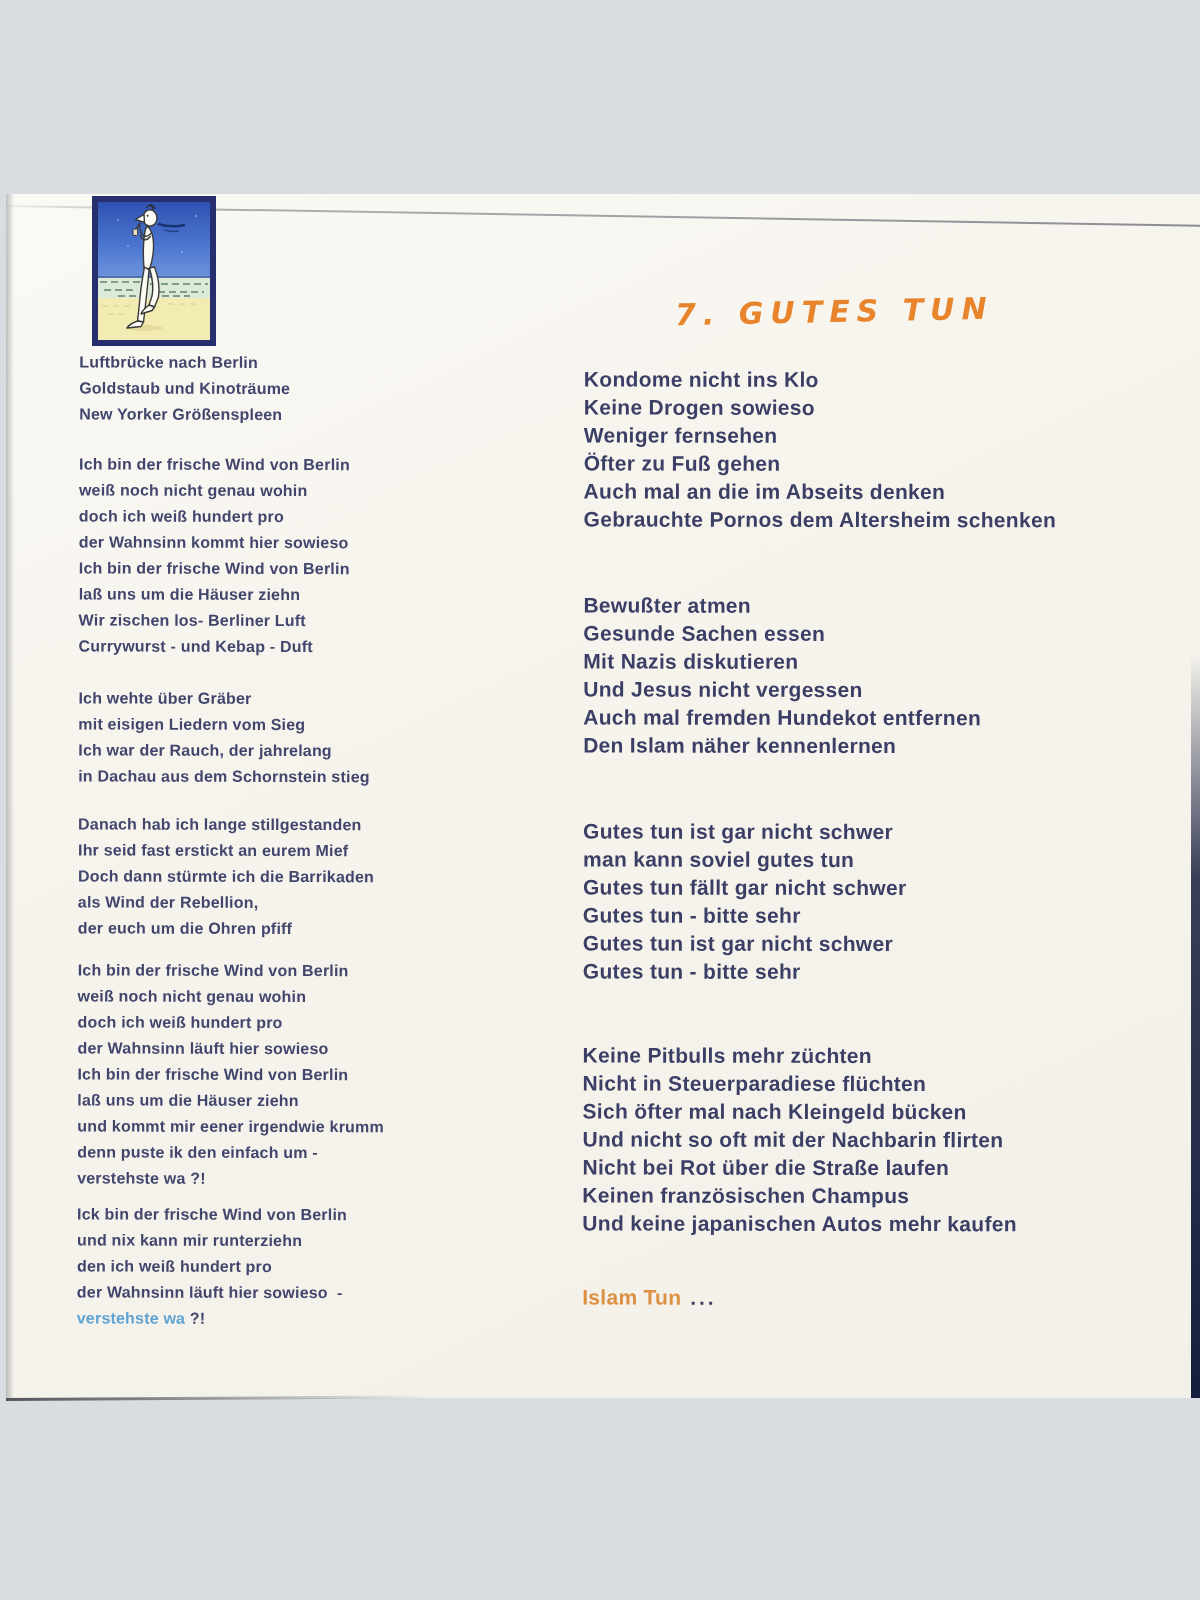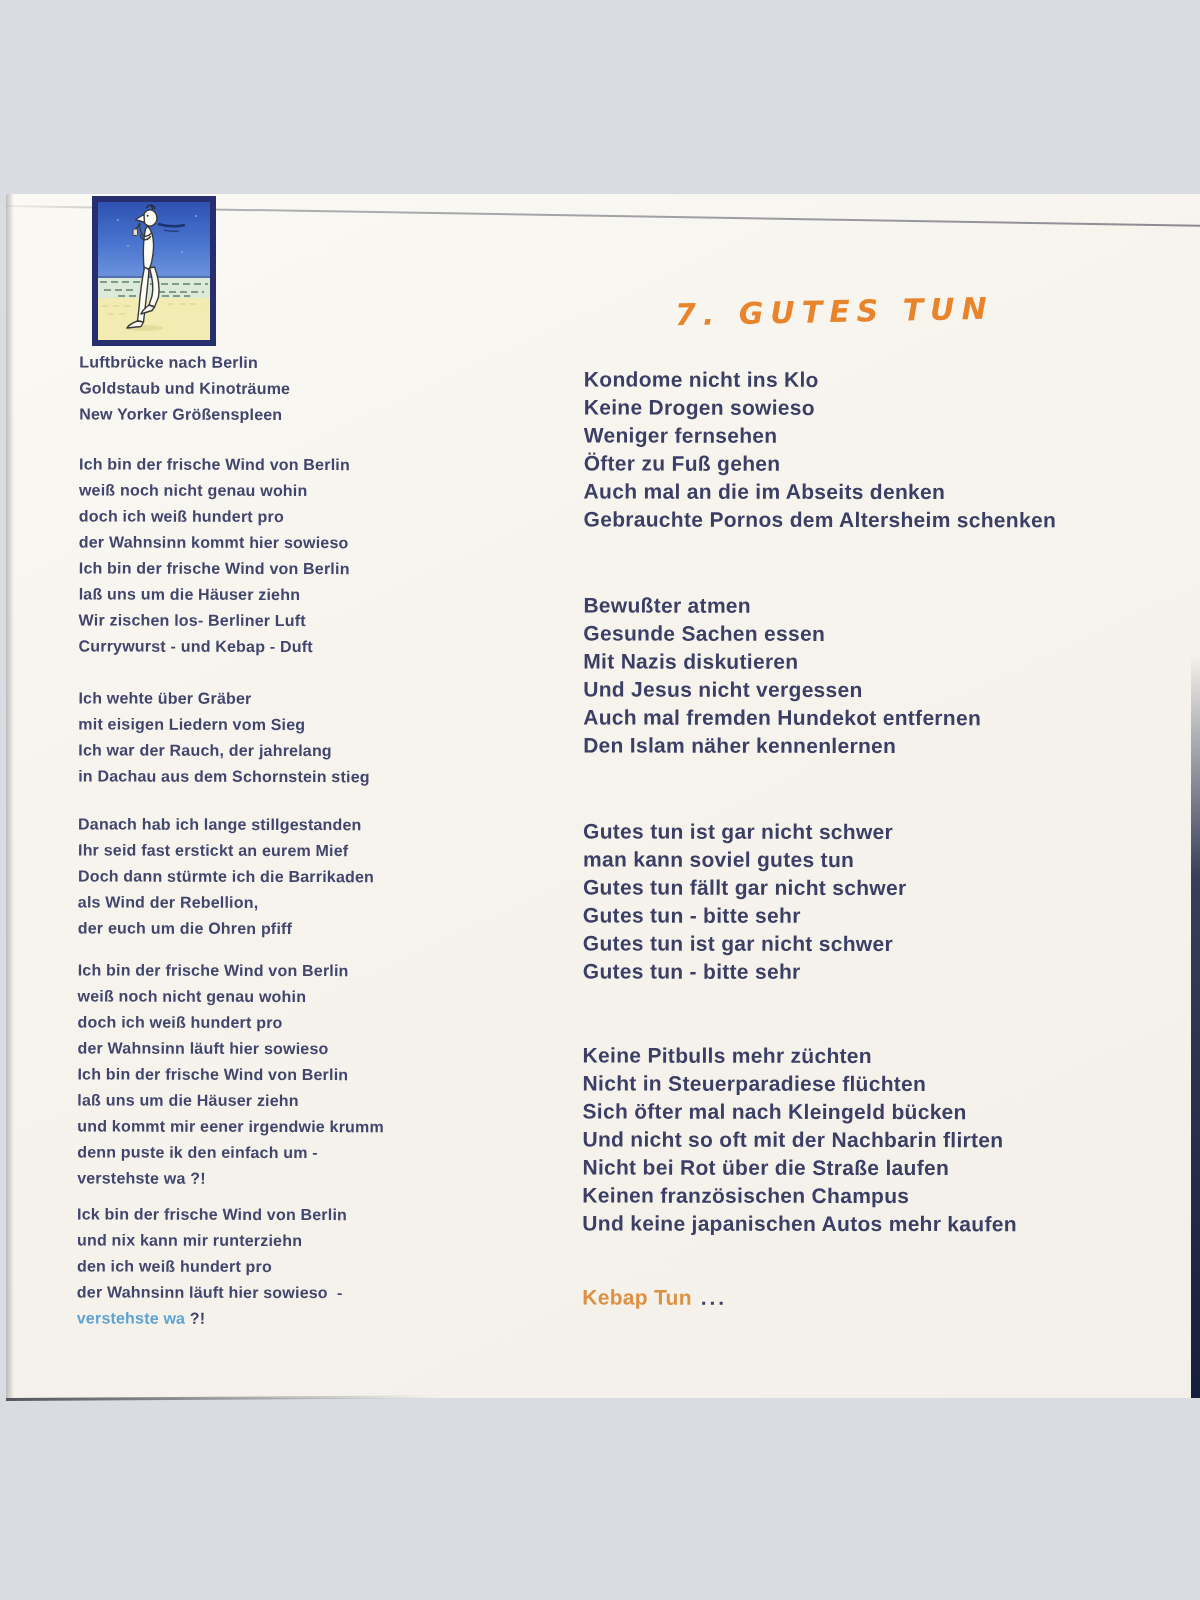--- a/index.html
+++ b/index.html
@@ -206,15 +206,15 @@
       </div>
     <div class="stanza">
         <div class="line">Keine Pitbulls mehr züchten</div>
         <div class="line">Nicht in Steuerparadiese flüchten</div>
         <div class="line">Sich öfter mal nach Kleingeld bücken</div>
         <div class="line">Und nicht so oft mit der Nachbarin flirten</div>
         <div class="line">Nicht bei Rot über die Straße laufen</div>
         <div class="line">Keinen französischen Champus</div>
         <div class="line">Und keine japanischen Autos mehr kaufen</div>
       </div>
-    <div class="footer-line"><span class="footer-orange">Kebap Tun</span><span class="footer-dots"> ...</span></div>
+    <div class="footer-line"><span class="footer-orange">Islam Tun</span><span class="footer-dots"> ...</span></div>
   </div>
 </div>
 
 </body></html>

